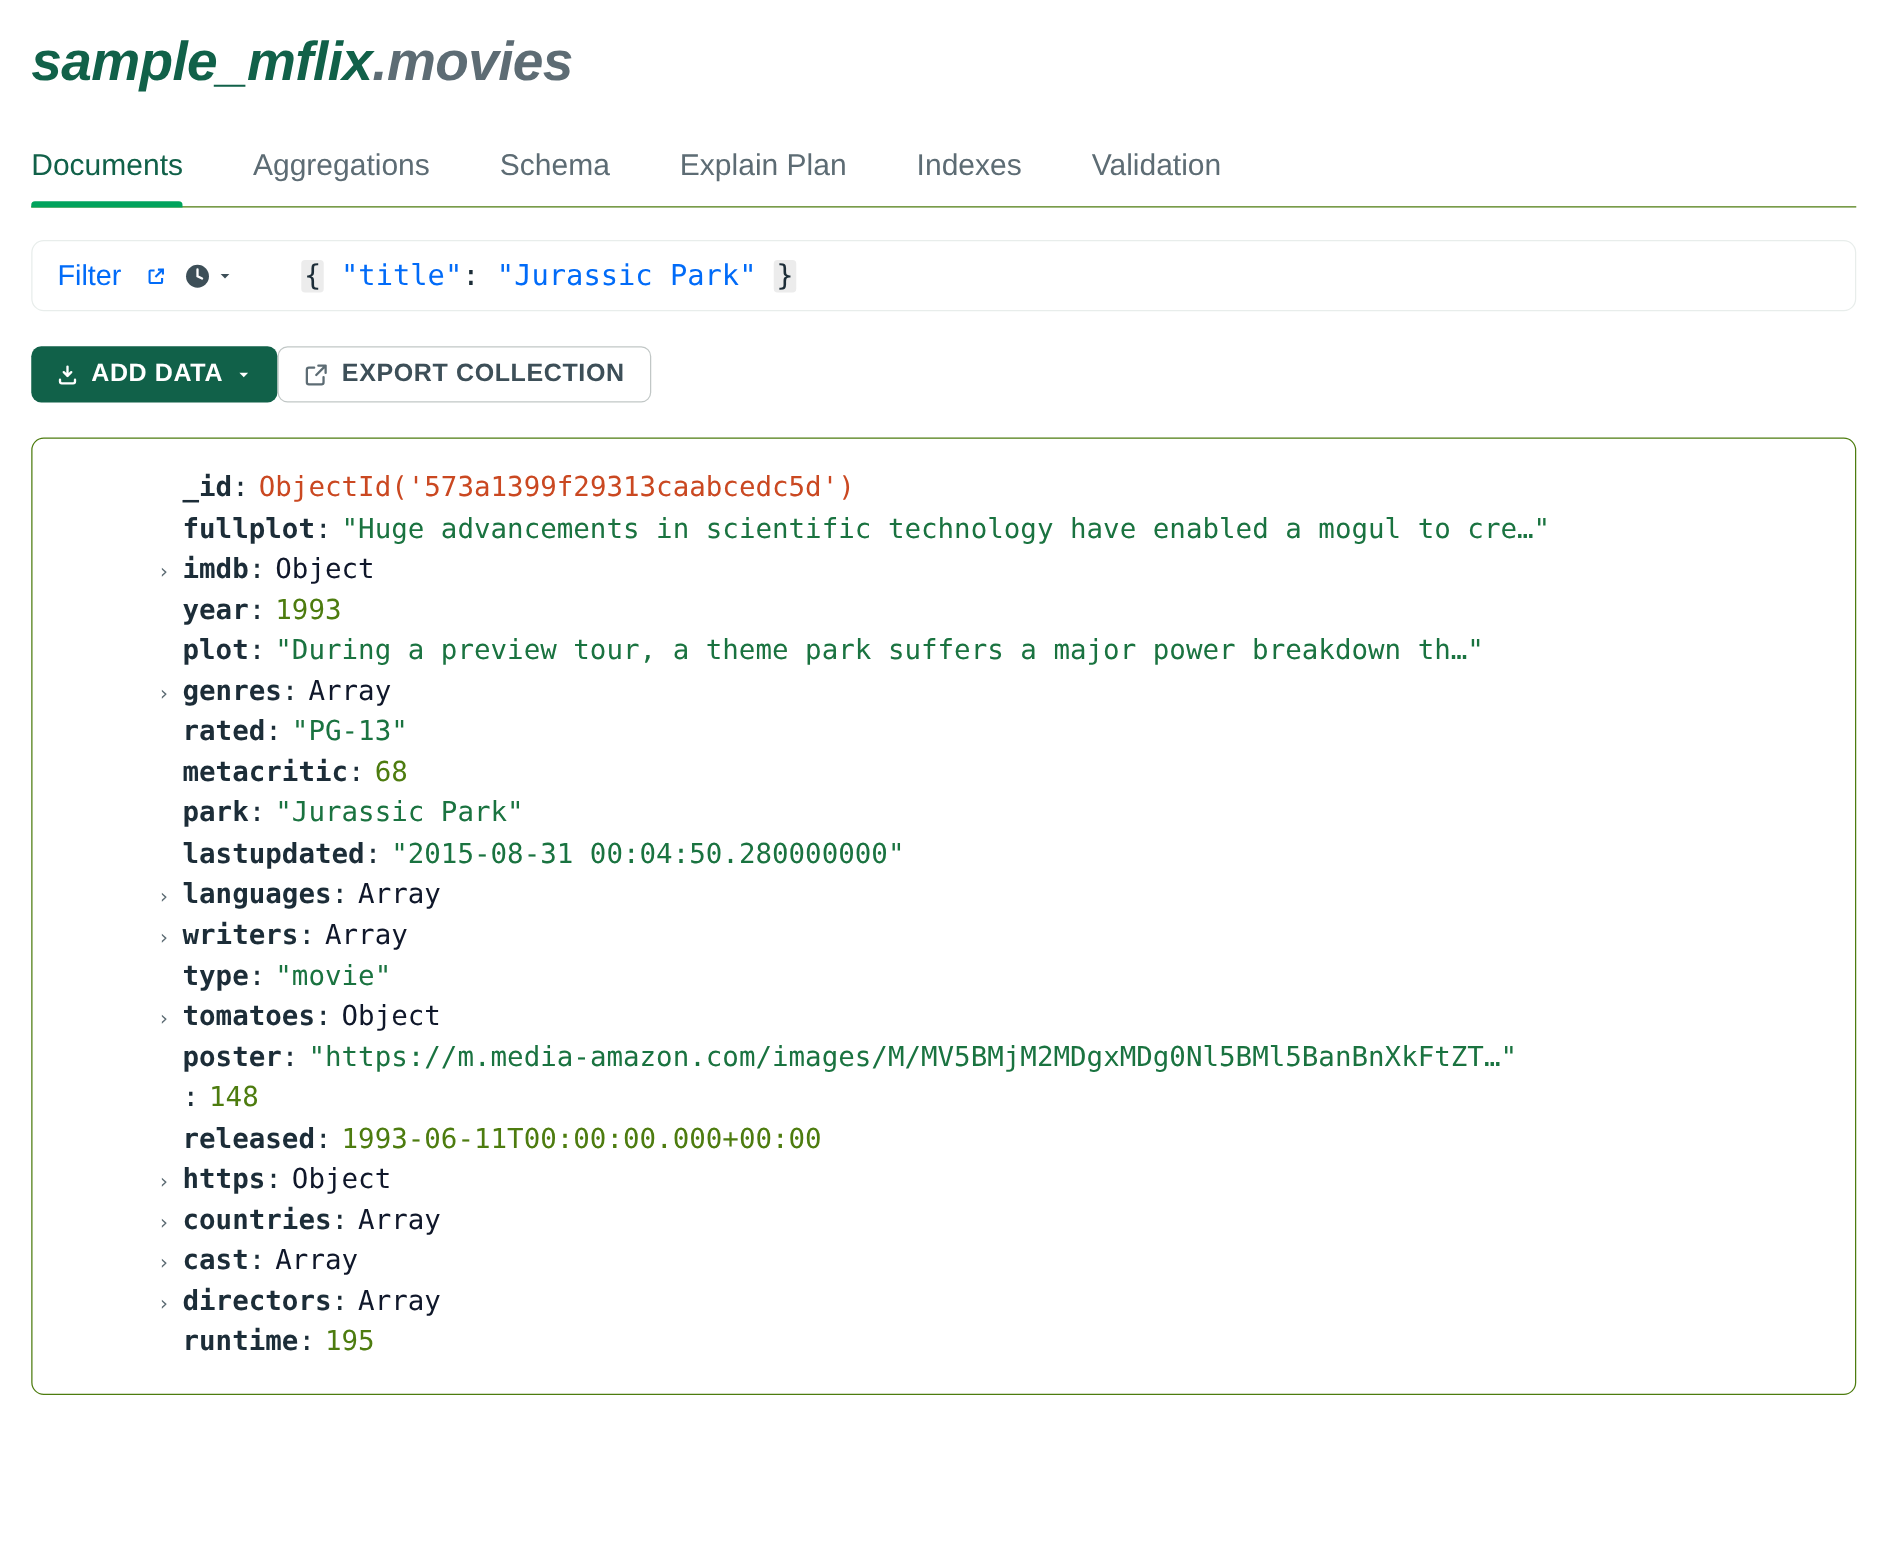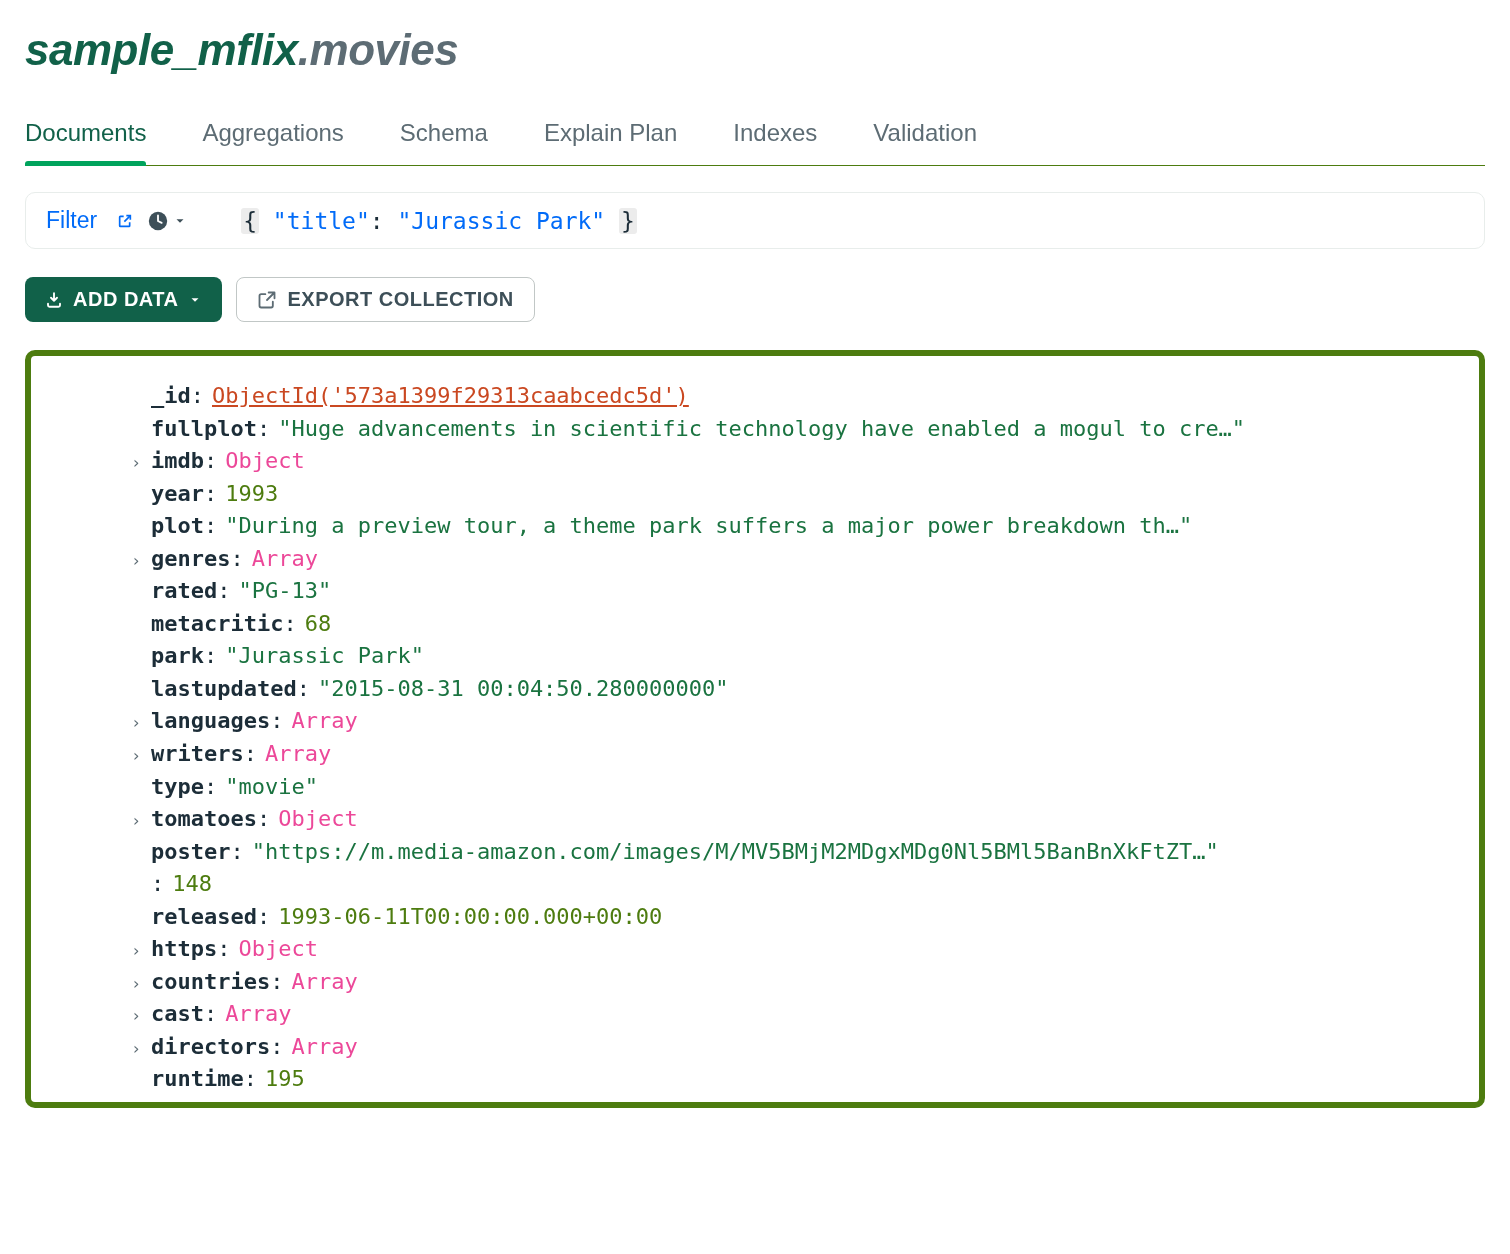--- a/index.html
+++ b/index.html
@@ -76,21 +76,20 @@
     font-size: 23px;
   }
   .brace { background: #ececec; border-radius: 3px; padding: 0 2px; color:#1C2D38;}
   .q-key { color: #016BF8; }
   .q-colon { color: #1C2D38; }
   .q-str { color: #016BF8; }
 
   .action-row {
     margin-top: 28px;
     display: flex;
-    gap: 14px;
   }
   .btn {
     display: inline-flex;
     align-items: center;
     gap: 10px;
     border-radius: 8px;
     font-size: 20px;
     font-weight: 700;
     letter-spacing: 0.5px;
     padding: 10px 20px;
@@ -104,23 +103,23 @@
   .btn-primary svg { width: 18px; height: 18px; fill:#fff; }
   .btn-secondary {
     background: #fff;
     color: #3D4F58;
     border: 1.5px solid #C1C7C6;
   }
   .btn-secondary svg { width: 20px; height: 20px; fill:#5D6C74; }
 
   .doc-card {
     margin-top: 28px;
-    border: 6px solid #4d7c0f;
+    border: 1px solid #4d7c0f;
     border-radius: 10px;
-    padding: 24px 24px 6px 24px;
+    padding: 24px 24px 24px 24px;
     font-family: "Menlo", "Consolas", monospace;
     font-size: 22px;
     line-height: 1.48;
     color: #1C2D38;
     overflow: hidden;
   }
   .field-row {
     white-space: nowrap;
     display: flex;
     align-items: baseline;
@@ -134,24 +133,24 @@
     margin-right: 6px;
     flex-shrink: 0;
   }
   .indent-pad {
     width: 96px;
     flex-shrink: 0;
     display: inline-block;
   }
   .k { font-weight: 700; color: #1C2D38; }
   .sep { color: #1C2D38; margin-right: 8px; }
-  .v-oid { color: #CA4821; text-decoration: underline; }
+  .v-oid { color: #CA4821; }
   .v-str { color: #1A7340; }
   .v-num { color: #4d7c0f; }
-  .v-type { color: #ec4899; }
+  .v-type { color: #0f172a; }
 </style>
 </head>
 <body>
 
 <div class="title-bar">
   <span class="title-db">sample_mflix</span><span class="title-coll">.movies</span>
 </div>
 
 <div class="tabs" id="tabs-bar">
     <div class="tab active">Documents</div>

